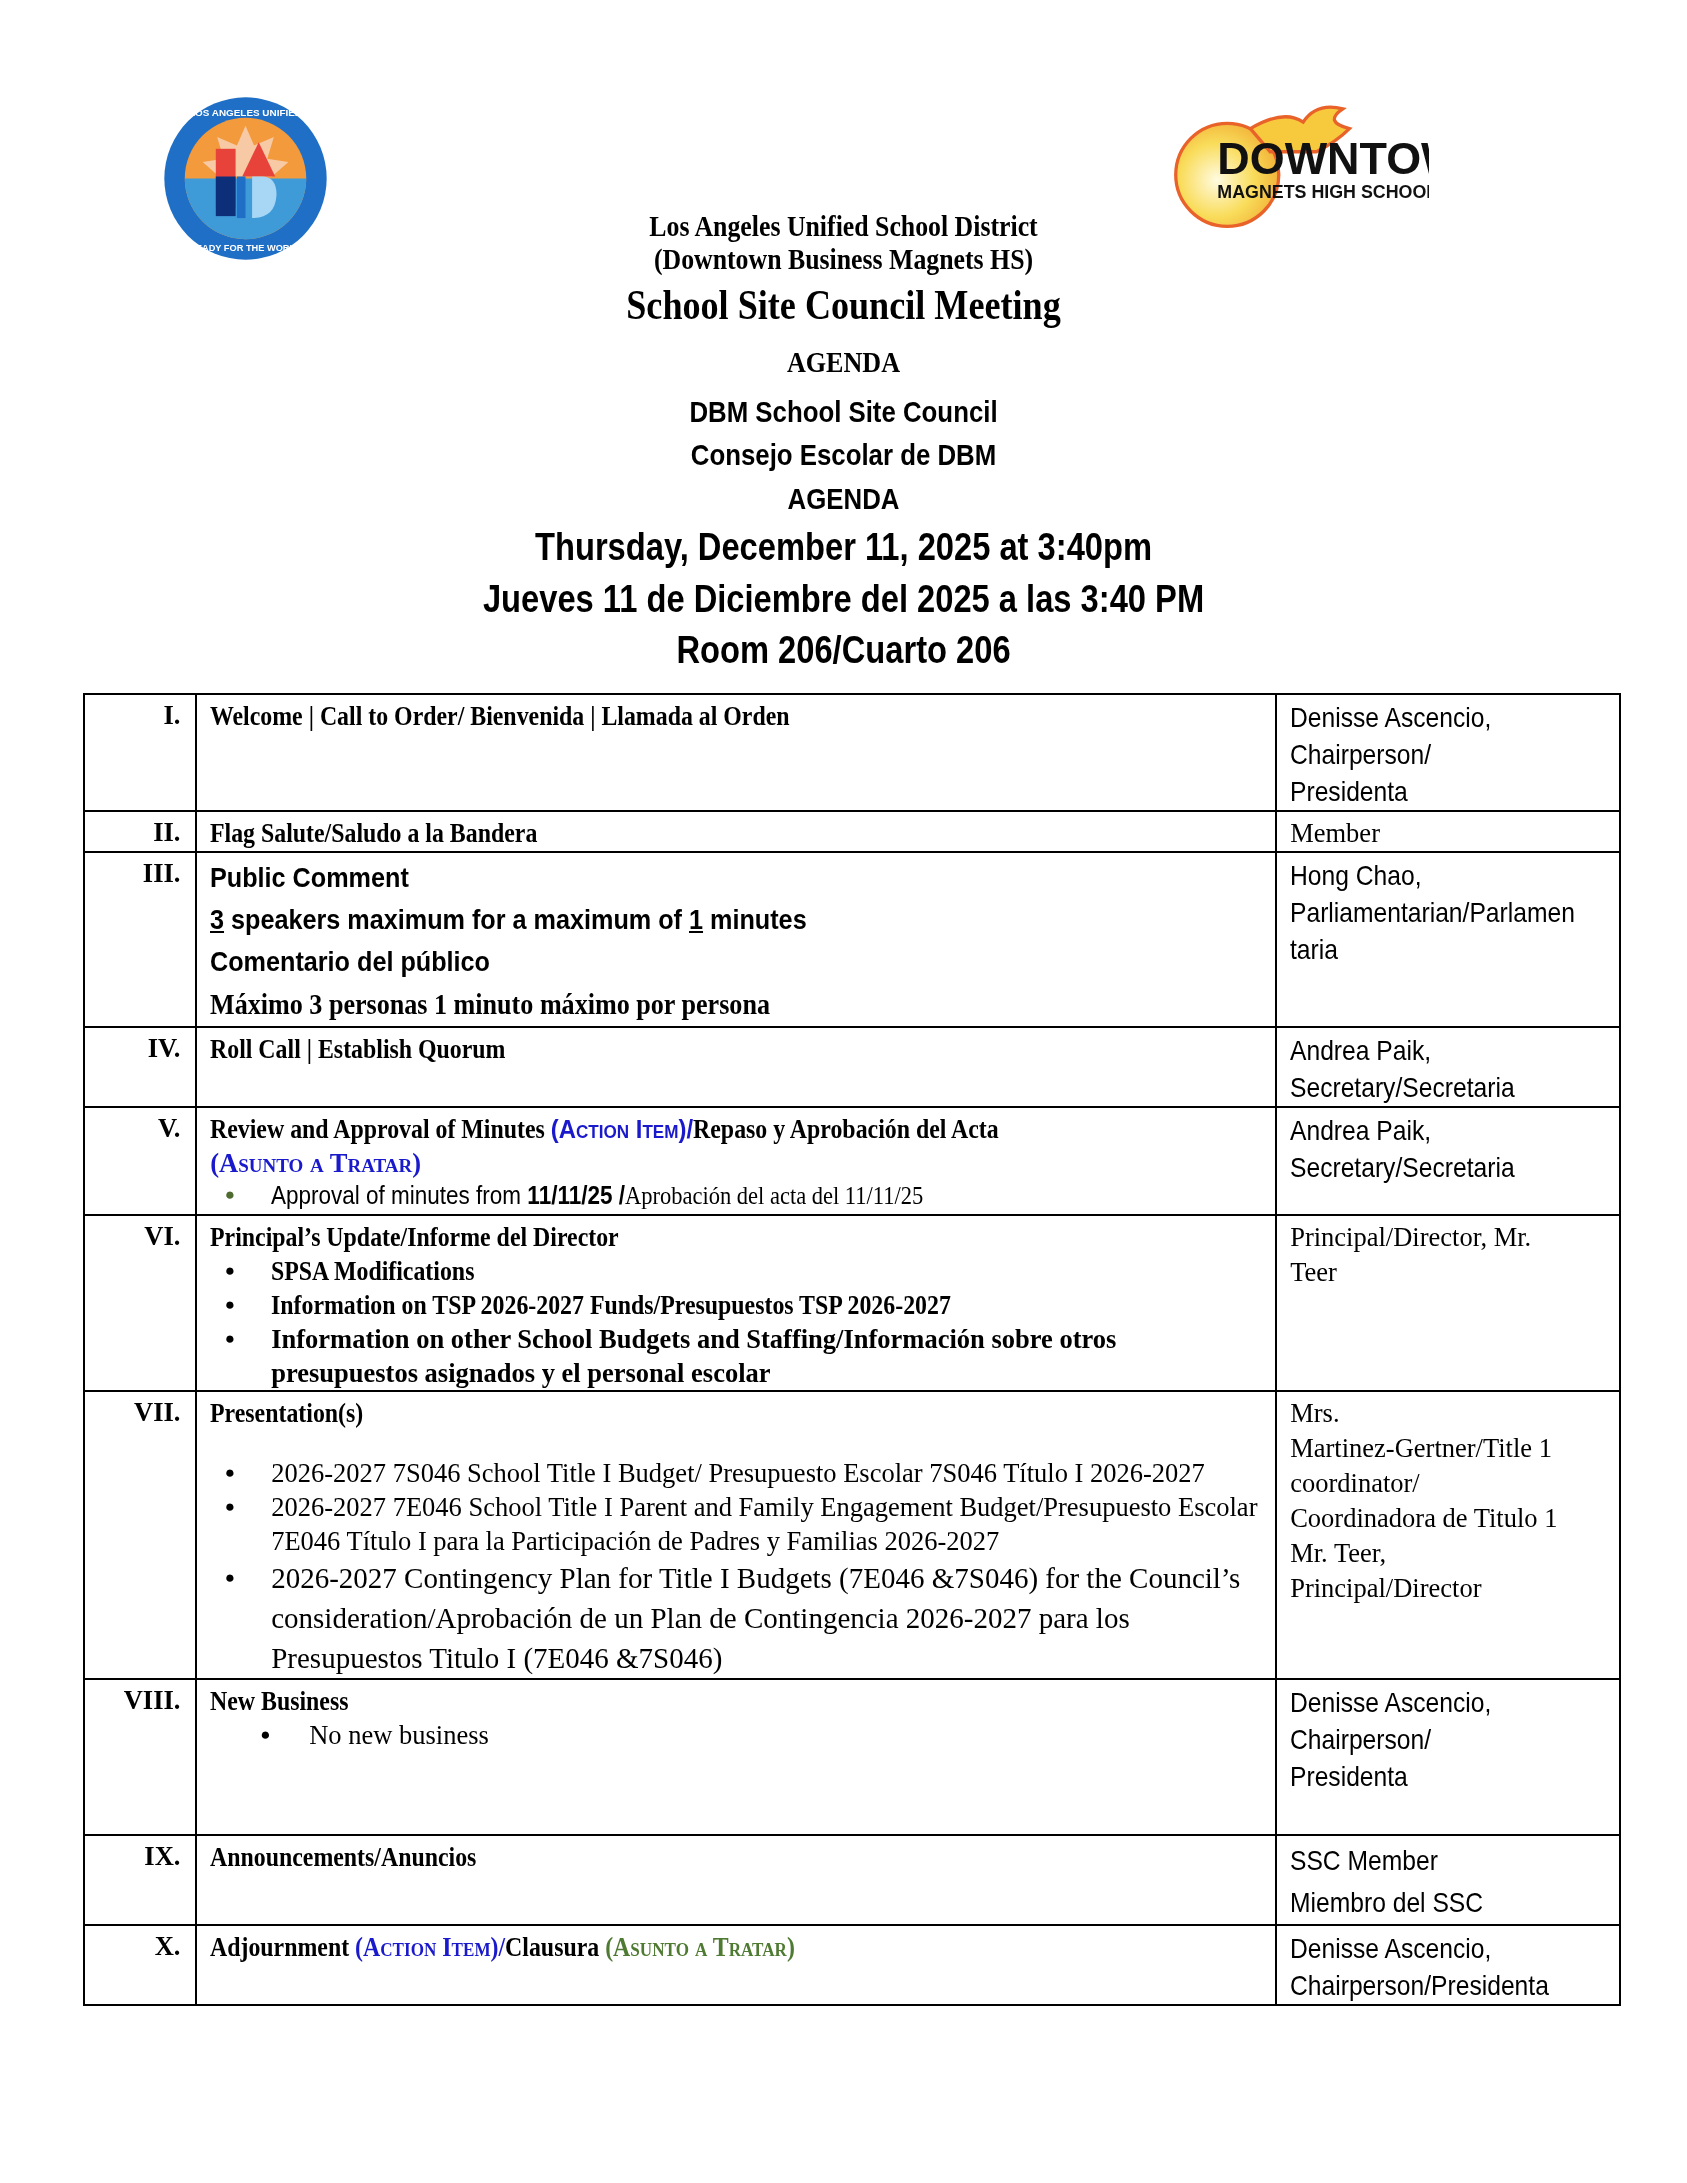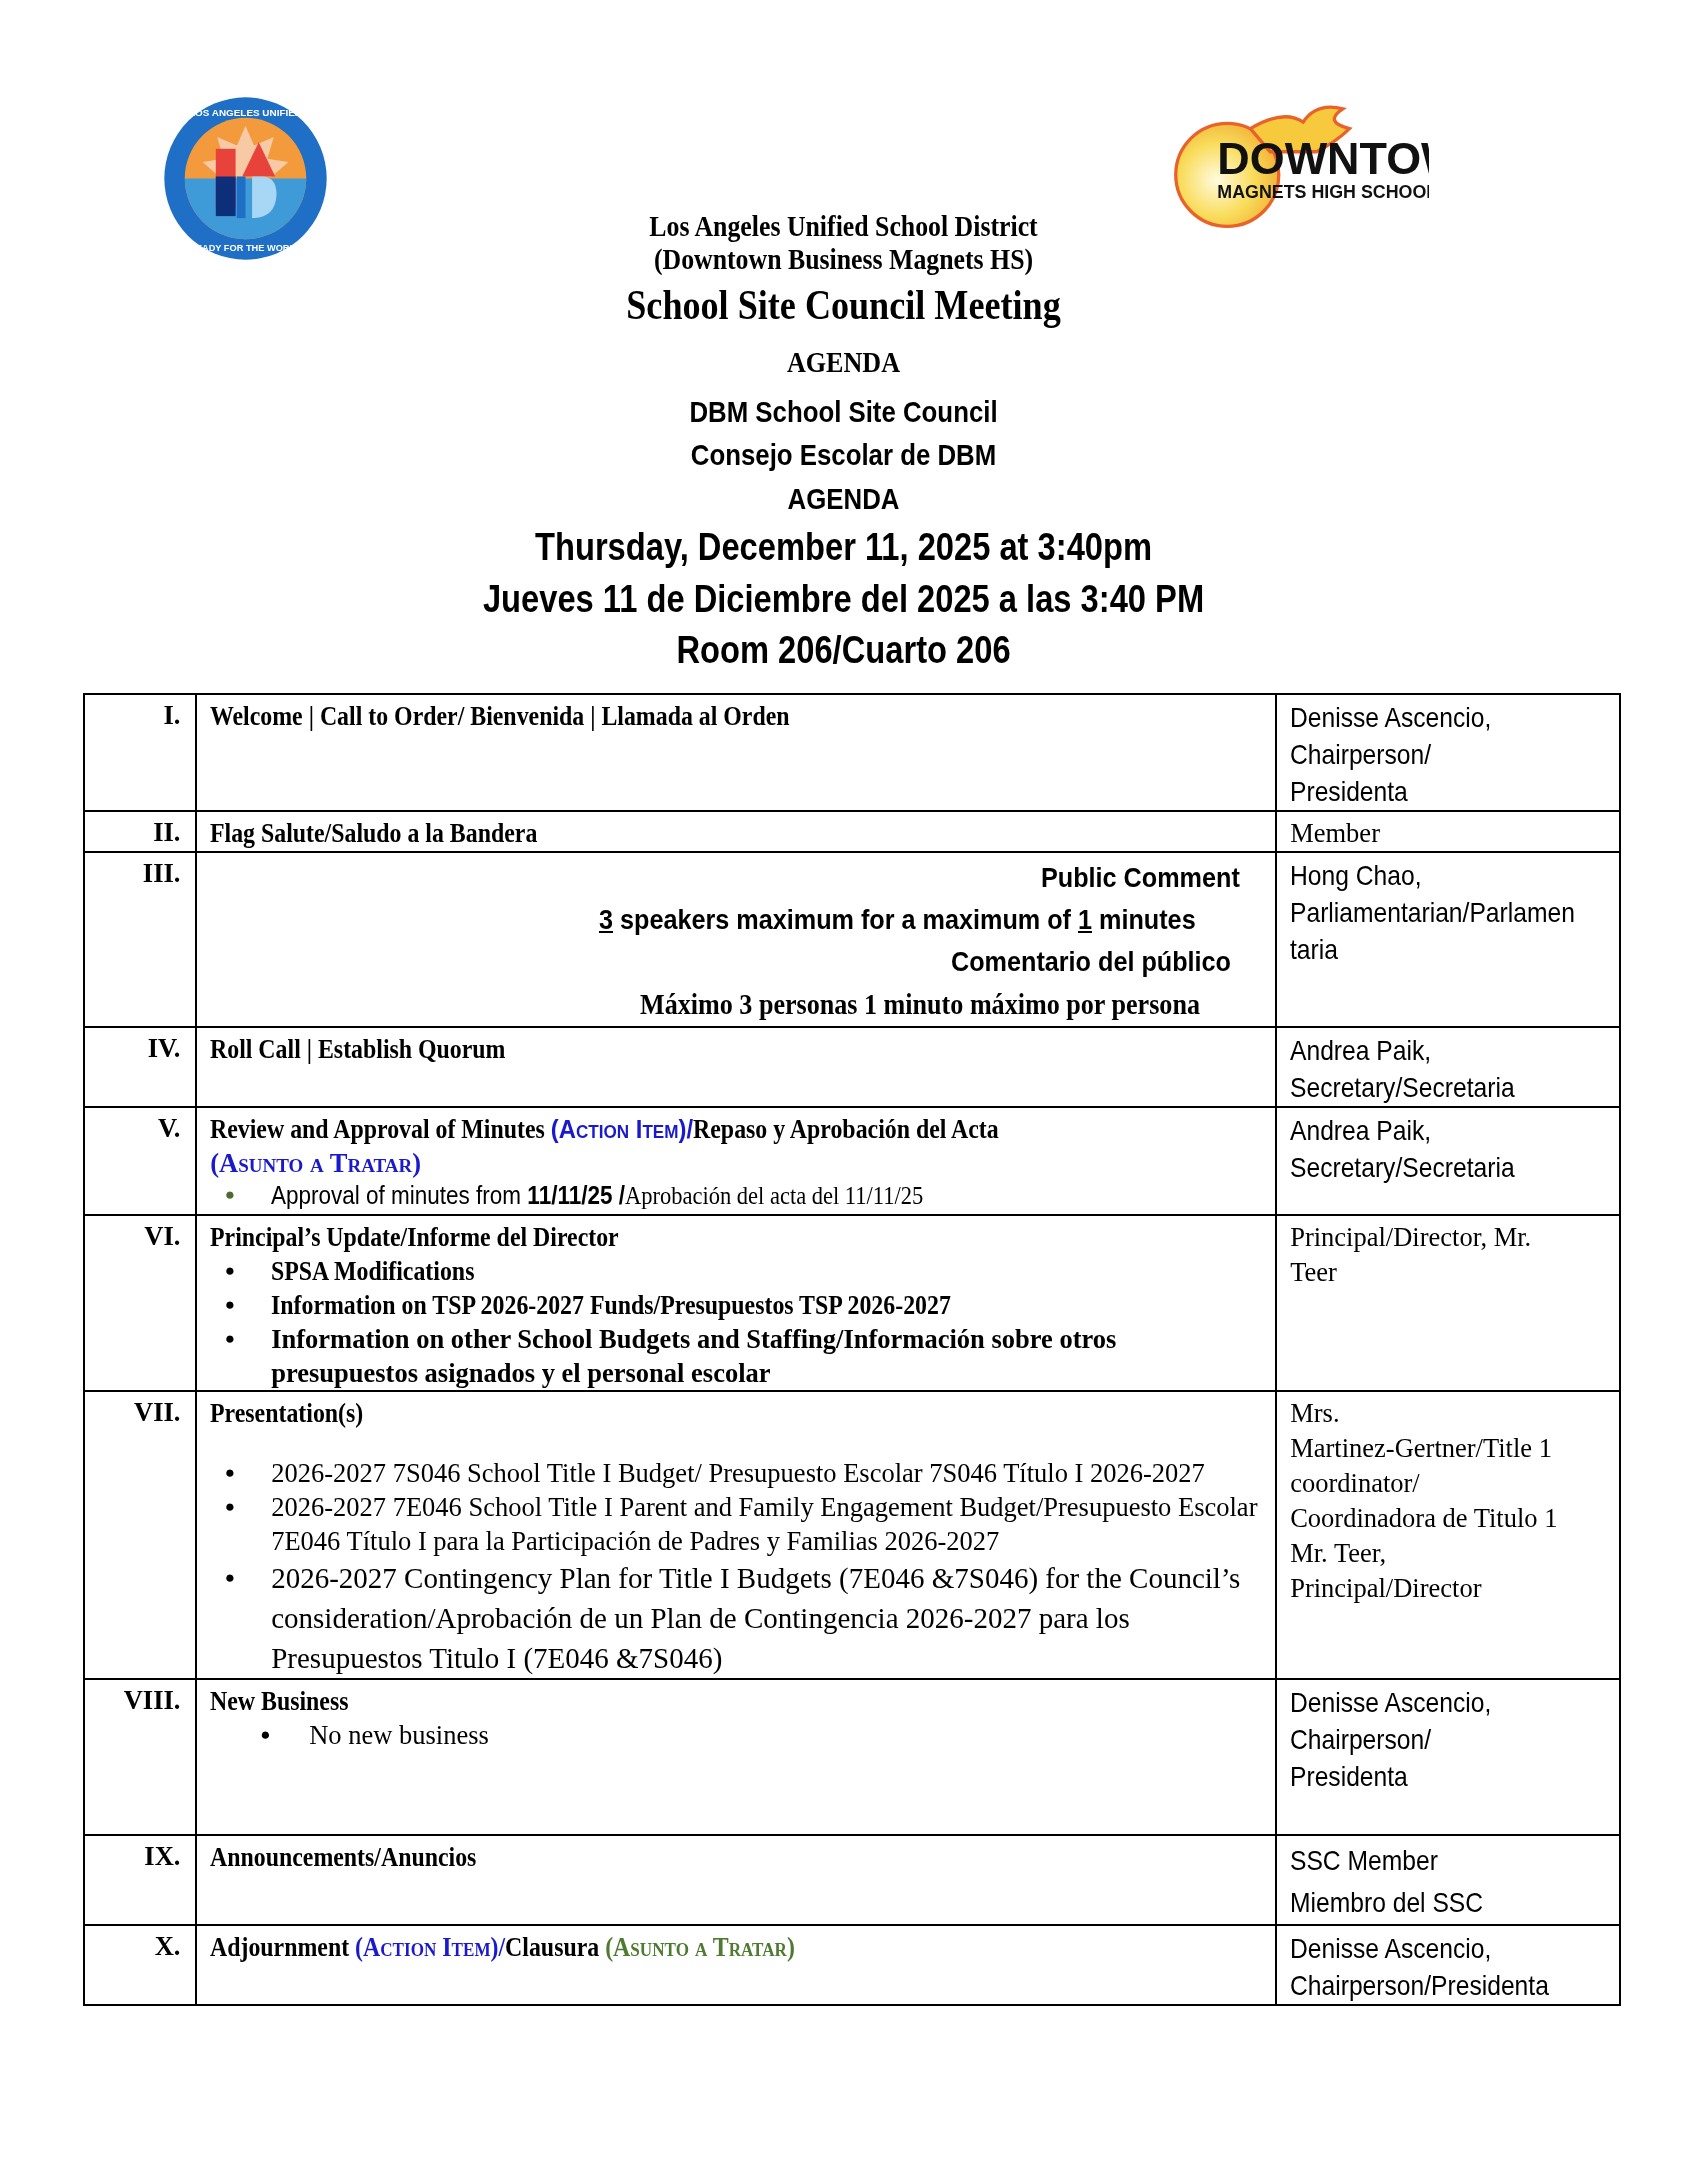--- a/index.html
+++ b/index.html
@@ -128,21 +128,21 @@
       <td class="item-cell">
         <span class="bold cond">Flag Salute/Saludo a la Bandera</span>
       </td>
       <td class="owner-cell owner-serif">
         <span>Member</span>
       </td>
     </tr>
 
     <tr class="row-3">
       <td class="num-cell">III.</td>
-      <td class="item-cell" style="line-height:42px;text-align:right;">
+      <td class="item-cell" style="line-height:42px;">
         <div class="cond-sans bold cond" style="font-size:28px;">Public Comment</div><br>
         <div class="cond-sans bold cond" style="font-size:28px;"><span class="u">3</span><span> speakers maximum for a maximum of </span><span class="u">1</span><span> minutes</span></div><br>
         <div class="cond-sans bold cond" style="font-size:28px;">Comentario del público</div><br>
         <div class="bold cond" style="font-size:29px;">Máximo 3 personas 1 minuto máximo por persona</div>
       </td>
       <td class="owner-cell">
         <div class="owner-sans">Hong Chao,</div><br>
         <div class="owner-sans">Parliamentarian/Parlamen</div><br>
         <div class="owner-sans">taria</div>
       </td>

